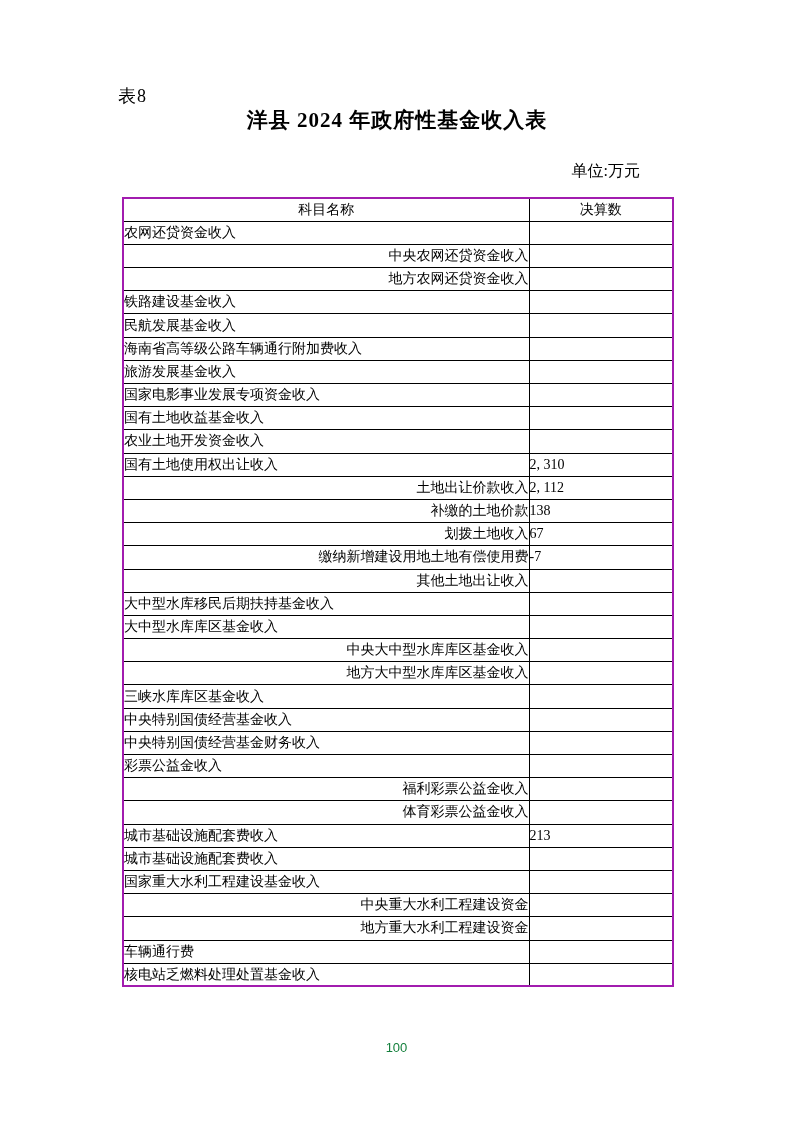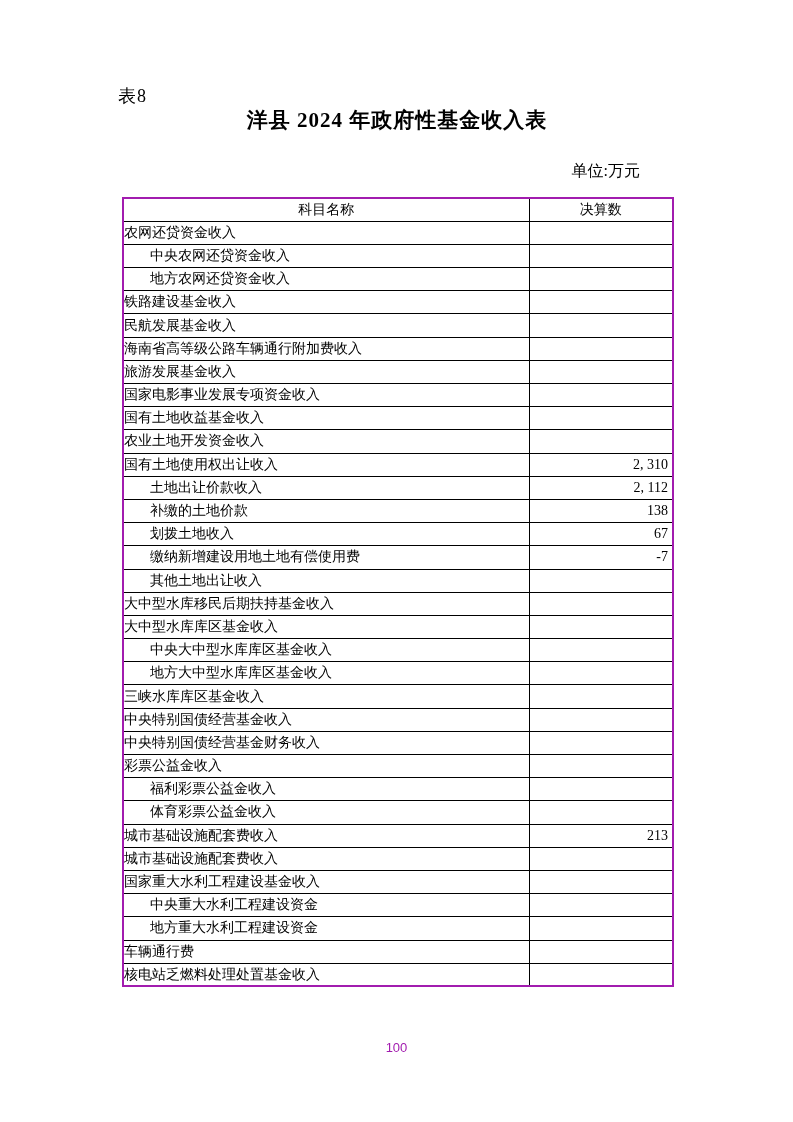--- a/index.html
+++ b/index.html
@@ -54,31 +54,31 @@
     border: 1.5px solid #000000;
     height: 23.2px;
     font-size: 14px;
     font-weight: normal;
     line-height: 1;
     white-space: nowrap;
     overflow: hidden;
   }
   table.fund-table th { text-align: center; }
   td.name-cell  { text-align: left; padding-left: 0; }
-  td.name-cell.indent { padding-left: 26px; }
-  td.value-cell { text-align: right; padding-right: 4px; }
+  td.name-cell.indent { padding-left: 34px; text-align: right; }
+  td.value-cell { text-align: left; padding-right: 4px; }
   .page-number {
     position: absolute;
     left: 0;
     top: 1040px;
     width: 793px;
     text-align: center;
     font-size: 13px;
     font-family: "Liberation Sans", sans-serif;
-    color: #a21caf;
+    color: #15803d;
   }
 </style>
 </head>
 <body>
 
 <div class="table-number">表8</div>
 
 <h1 class="doc-title">洋县 2024 年政府性基金收入表</h1>
 
 <div class="unit-label">单位:万元</div>

